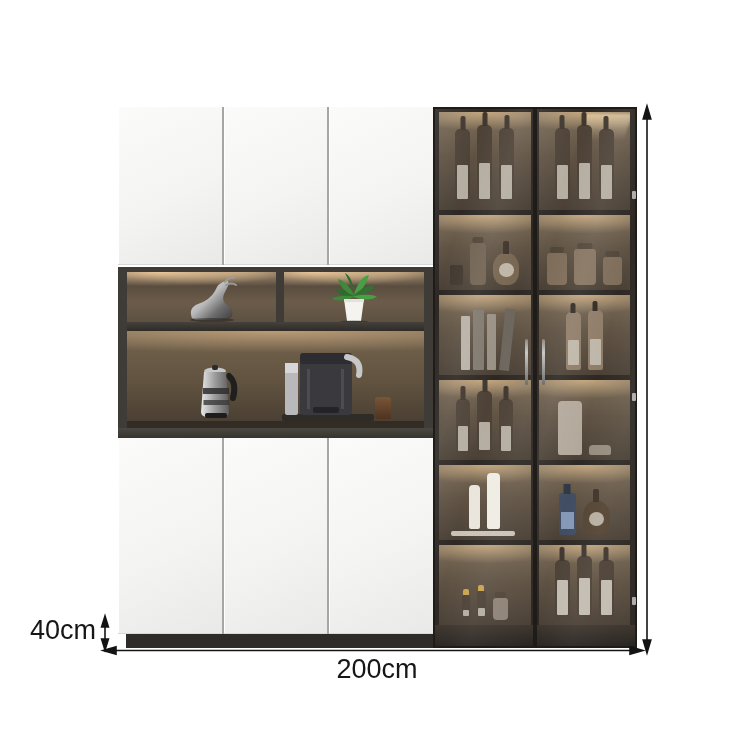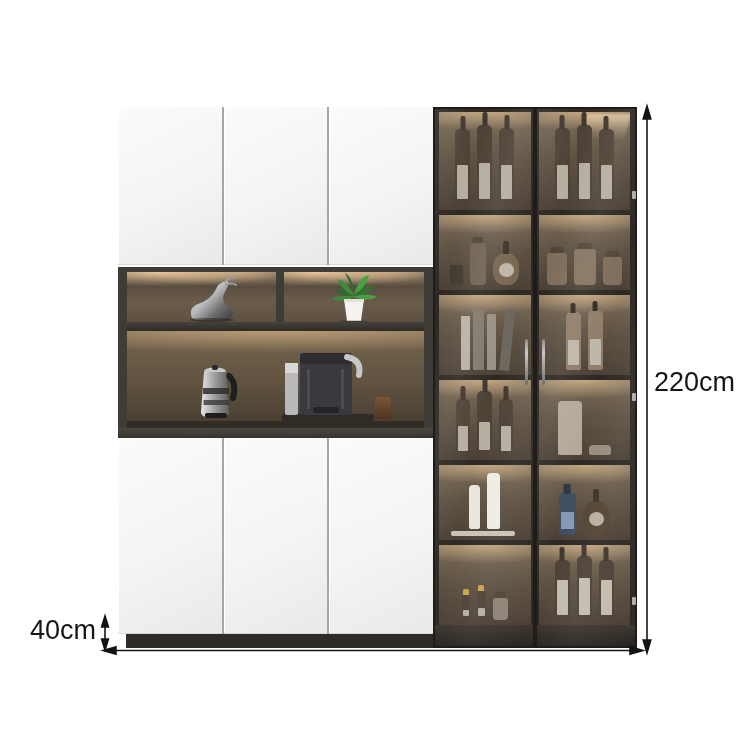--- a/index.html
+++ b/index.html
@@ -278,16 +278,16 @@
       <line x1="115" y1="650.5" x2="631" y2="650.5"></line>
       <polygon points="103,650.5 116,646.7 116,654.3"></polygon>
       <polygon points="643,650.5 630,646.7 630,654.3"></polygon>
 
       <line x1="105" y1="626" x2="105" y2="641"></line>
       <polygon points="105,616 101.6,627 108.4,627"></polygon>
       <polygon points="105,650 101.6,639 108.4,639"></polygon>
     </g>
   </svg>
 
-  <div class="dimlabel" style="left:654px; top:368px;">220cm</div>
+  <div class="dimlabel" style="left:307px; top:655px; width:140px; text-align:center;">200cm</div>
   <div class="dimlabel" style="left:28px; top:616px; width:68px; text-align:right;">40cm</div>
 
 </div>
 
 </body></html>

